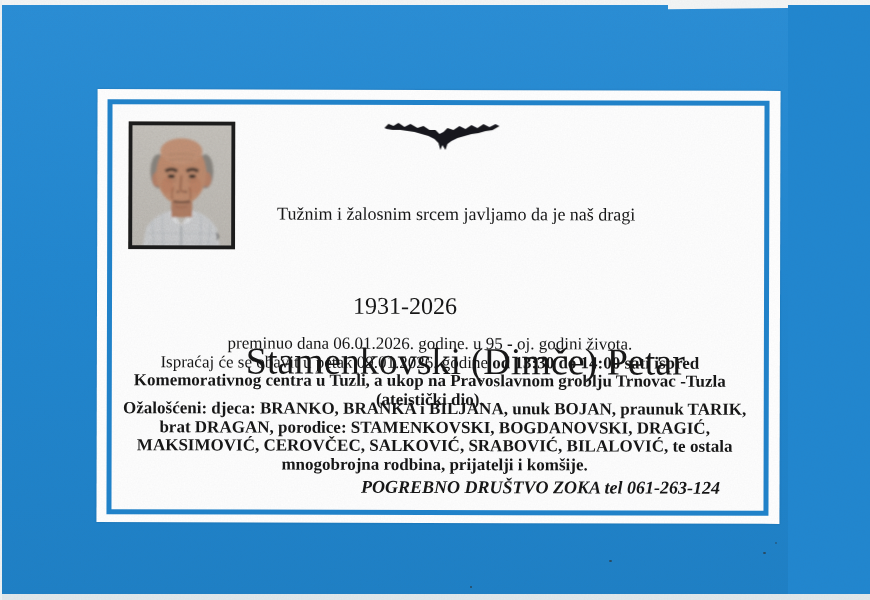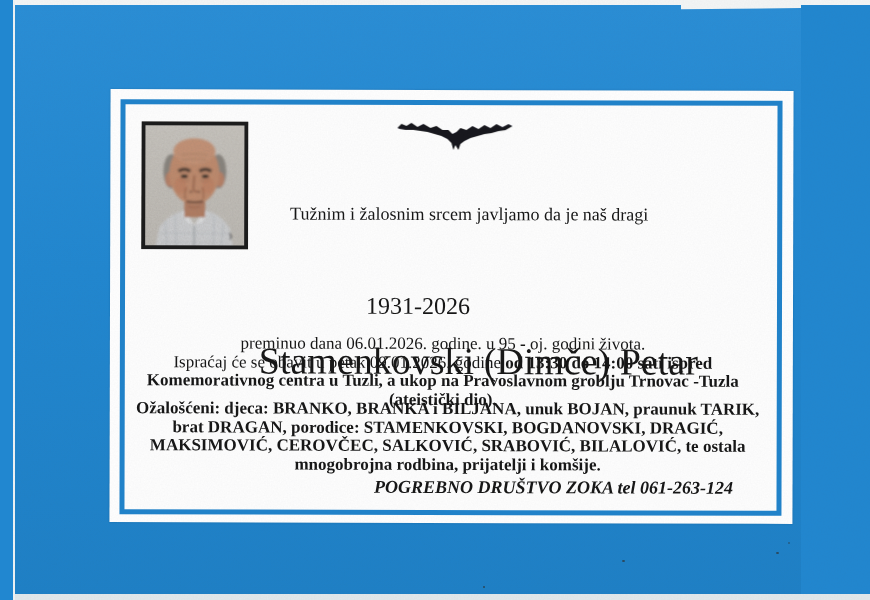--- a/index.html
+++ b/index.html
@@ -6,21 +6,20 @@
     margin: 0; padding: 0;
     width: 870px; height: 600px;
     overflow: hidden;
     font-family: "Liberation Serif", "DejaVu Serif", serif;
     background: #2187d0;
   }
   .stage {
     position: relative;
     width: 788px; height: 600px;
     background: linear-gradient(180deg, #2a8ed6 0%, #2187d0 45%, #1e80c6 100%);
-    margin-left: 13px;
   }
   .scan-edge-top {
     position: absolute; left: 0; top: 0; width: 870px; height: 5px;
     background: #f4f6f6;
   }
   .scan-edge-top-right {
     position: absolute; right: 0; top: 0; width: 120px; height: 8px;
     background: #f4f6f6;
     transform: skewY(-0.6deg); transform-origin: right top;
   }

